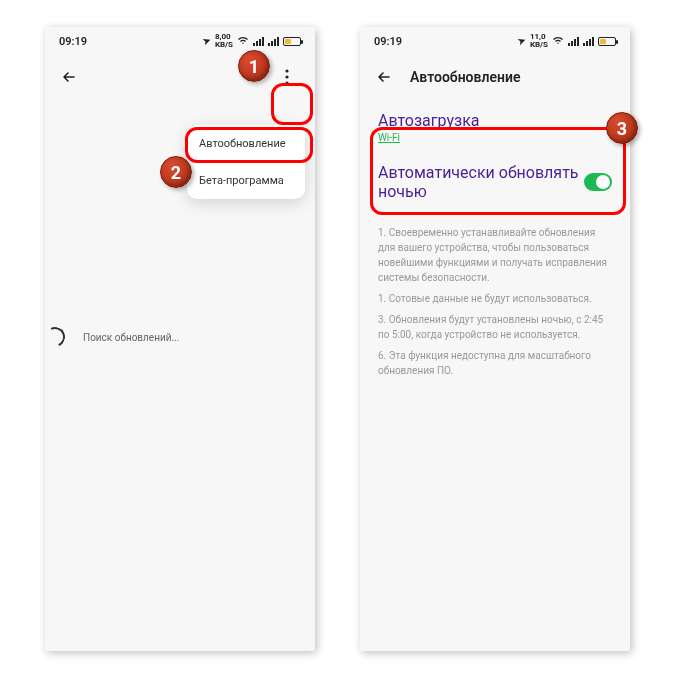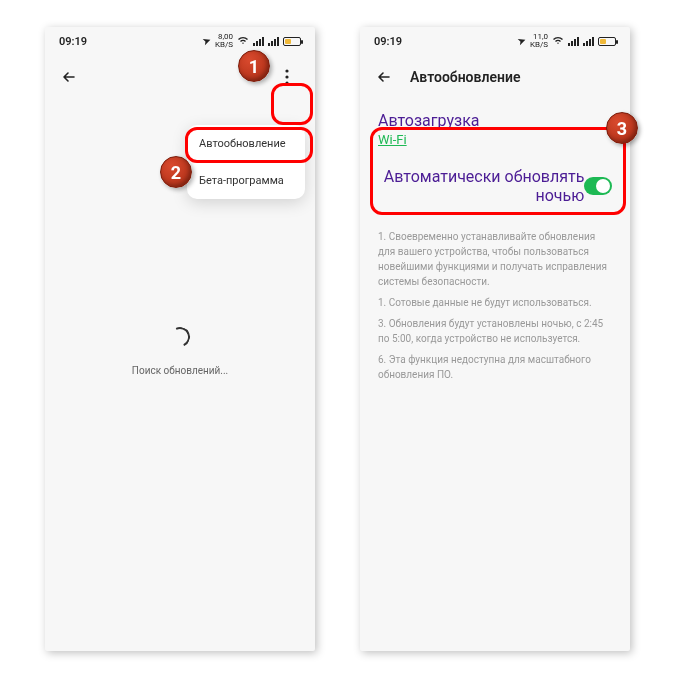--- a/index.html
+++ b/index.html
@@ -31,21 +31,21 @@
       padding: 0 14px;
       font-size: 11px;
       font-weight: 600;
       color: #222;
     }
     .status-right {
       display: flex;
       align-items: center;
       gap: 4px;
     }
-    .status-speed { font-size: 8px; font-weight: 400; line-height: 1; text-align: right; }
+    .status-speed { font-size: 8px; font-weight: 700; line-height: 1; }
 
     .app-bar {
       height: 44px;
       display: flex;
       align-items: center;
       padding: 0 14px;
       gap: 16px;
     }
     .back-btn {
       width: 20px;
@@ -88,21 +88,21 @@
       color: #333;
       cursor: pointer;
     }
 
     .spinner-area {
       position: absolute;
       top: 300px;
       left: 0;
       width: 100%;
       display: flex;
-      flex-direction: column;
+      flex-direction: row;
       align-items: center;
       gap: 18px;
     }
     .spinner {
       width: 20px;
       height: 20px;
       border: 2px solid transparent;
       border-top-color: #333;
       border-right-color: #333;
       border-radius: 50%;
@@ -117,31 +117,30 @@
       padding: 4px 18px;
     }
     .setting-row {
       padding: 8px 0 10px 0;
     }
     .setting-title {
       font-size: 16px;
       color: #4c1d95;
     }
     .setting-sub {
-      font-size: 13px;
+      font-size: 10px;
       color: #1db954;
       margin-top: 2px;
       text-decoration: underline;
     }
     .setting-toggle-row {
       display: flex;
       align-items: center;
       justify-content: space-between;
       padding: 10px 0;
-      text-align: right;
     }
     .toggle {
       width: 34px;
       height: 18px;
       background: #1db954;
       border-radius: 9px;
       position: relative;
       cursor: pointer;
     }
     .toggle-knob {

